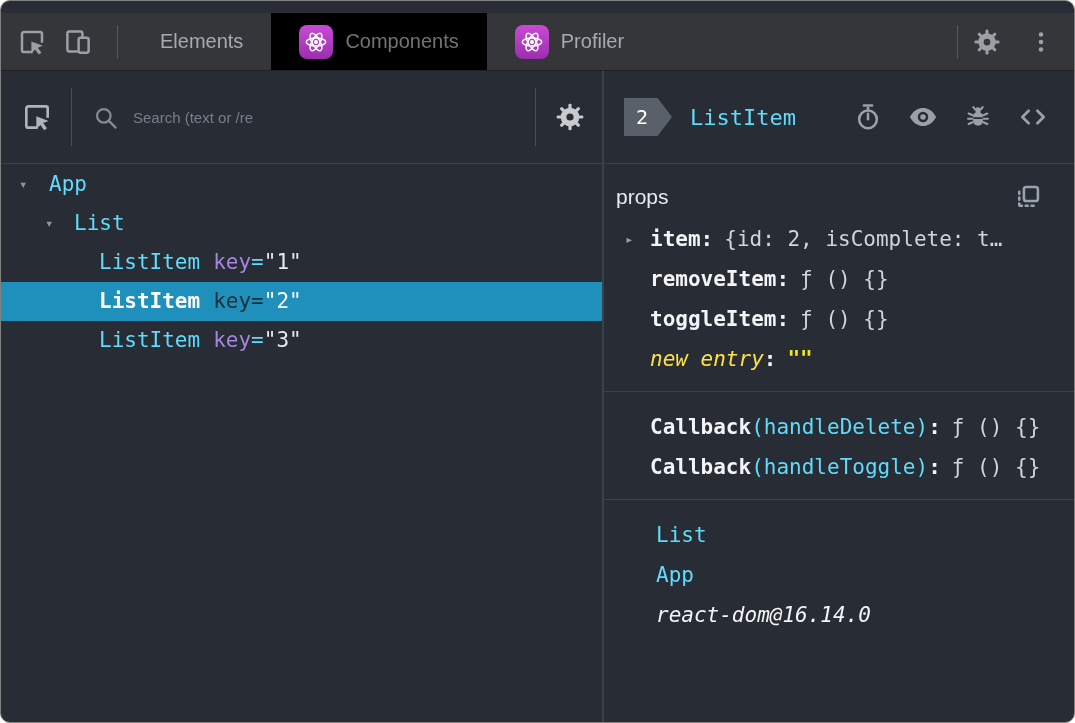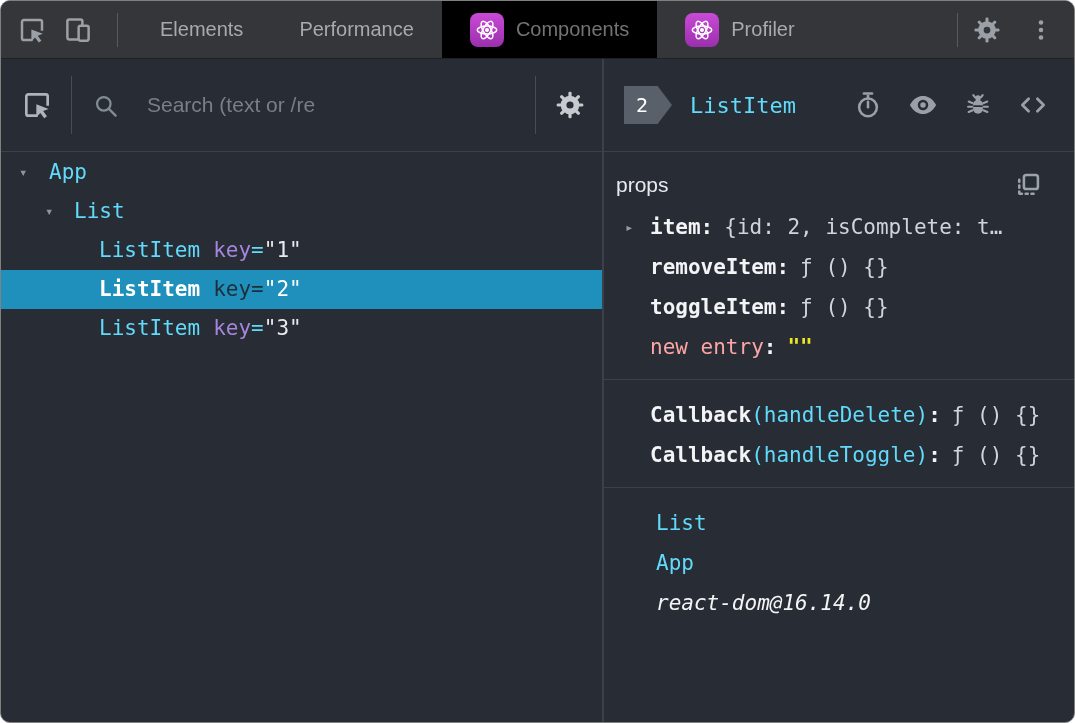--- a/index.html
+++ b/index.html
@@ -10,21 +10,21 @@
     width:1075px; height:723px;
     border:1px solid #808080; border-radius:10px;
     overflow:hidden; background:#282c34;
     display:flex; flex-direction:column;
   }
 
   
   .topbar{
     height:58px; flex:none; background:#343639;
     border-bottom:1px solid #1f2124;
-    display:flex; align-items:stretch;
+    display:flex; align-items:stretch;margin-top:12px;
   }
   .tb-group{ display:flex; align-items:center; gap:16px; padding:0 10px 0 16px; }
   .icon-btn{ background:none; border:none; padding:0; display:flex; align-items:center;
              justify-content:center; color:#9aa0a6; cursor:pointer; }
   .tb-sep{ width:1px; background:#57595d; height:34px; align-self:center; margin:0 14px; }
   .tab{ display:flex; align-items:center; gap:12px; padding:0 28px;
         color:#a6abb1; font-size:20px; cursor:pointer; }
   .tab.selected{ background:#000000; color:#737373; }
   .react-badge{ width:34px; height:34px; border-radius:8px;
         background:linear-gradient(180deg,#c94ad6,#9b2fae);
@@ -37,21 +37,21 @@
          border-right:2px solid #3a414b; }
   .right{ flex:1; display:flex; flex-direction:column; overflow:hidden; }
 
   
   .left-header{ height:93px; flex:none; border-bottom:1px solid #3a414b;
         display:flex; align-items:center; padding:0 16px 0 20px; }
   .v-sep{ width:1px; height:58px; background:#474d55; flex:none; }
   .lh-inspect{ margin-right:18px; color:#aeb4bb; }
   .lh-search-icon{ margin:0 14px 0 20px; color:#848b94; }
   .search-input{ flex:1; background:transparent; border:none; outline:none;
-        color:#14b8a6; font-size:21px; font-family:"Liberation Sans",sans-serif; min-width:0;margin-left:14px; }
+        color:#14b8a6; font-size:15px; font-family:"Liberation Sans",sans-serif; min-width:0; }
   .search-input::placeholder{ color:#787f89; }
   .lh-gear{ margin-left:18px; color:#c7cbd0; --hole:#282c34; }
 
   
   .tree{ flex:1; font-family:"DejaVu Sans Mono",monospace; font-size:21px; padding-top:1px; }
   .trow{ height:39px; line-height:39px; position:relative; white-space:nowrap; cursor:pointer; }
   .trow .arrow{ position:absolute; top:0; font-size:14px; color:#8d959f; }
   .d0{ padding-left:48px; } .d0 .arrow{ left:18px; }
   .d1{ padding-left:73px; } .d1 .arrow{ left:44px; }
   .d2{ padding-left:98px; }
@@ -82,21 +82,21 @@
   .section:last-child{ border-bottom:none; flex:1; }
   .section-head{ display:flex; align-items:center; justify-content:space-between;
         padding:0 32px 0 12px; height:36px; margin-bottom:4px; }
   .section-label{ color:#e8ebee; font-size:21px; }
   .copy-btn{ color:#9aa2ac; }
   .prow{ height:40px; line-height:40px; position:relative; padding-left:46px;
         font-family:"DejaVu Sans Mono",monospace; font-size:21px; white-space:nowrap;
         overflow:hidden; }
   .p-arrow{ position:absolute; left:21px; top:0; font-size:14px; color:#969ea8; }
   .p-key{ color:#f2f4f6; font-weight:700; }
-  .p-key.dim{ color:#fca5a5; font-weight:400; }
+  .p-key.dim{ color:#fde047; font-weight:400;font-style:italic; }
   .p-colon{ color:#f2f4f6; font-weight:700; margin-right:11px; }
   .p-val{ color:#ced5dc; }
   .p-val.yellow{ color:#ece71f; font-weight:700; }
   .h-name{ color:#f2f4f6; font-weight:700; }
   .h-arg{ color:#61dafb; }
   .rrow{ height:40px; line-height:40px; padding-left:52px;
         font-family:"DejaVu Sans Mono",monospace; font-size:21px; }
   .rrow .link{ color:#61dafb; cursor:pointer; }
   .rrow .plain{ color:#f2f4f6;font-style:italic; }
   .ic{ display:block; }
@@ -194,23 +194,20 @@
       <button class="icon-btn">
         <svg class="ic" width="30" height="30">
             <use href="#i-device"></use>
           </svg>
       </button>
     </div>
     <div class="tb-sep"></div>
     <div class="tab">
       <span>Elements</span>
     </div>
-    <div class="tab">
-      <span>Performance</span>
-    </div>
     <div class="tab selected">
       <span class="react-badge">
         <svg class="ic" width="26" height="26">
             <use href="#i-react"></use>
           </svg>
       </span>
       <span>Components</span>
     </div>
     <div class="tab">
       <span class="react-badge">

